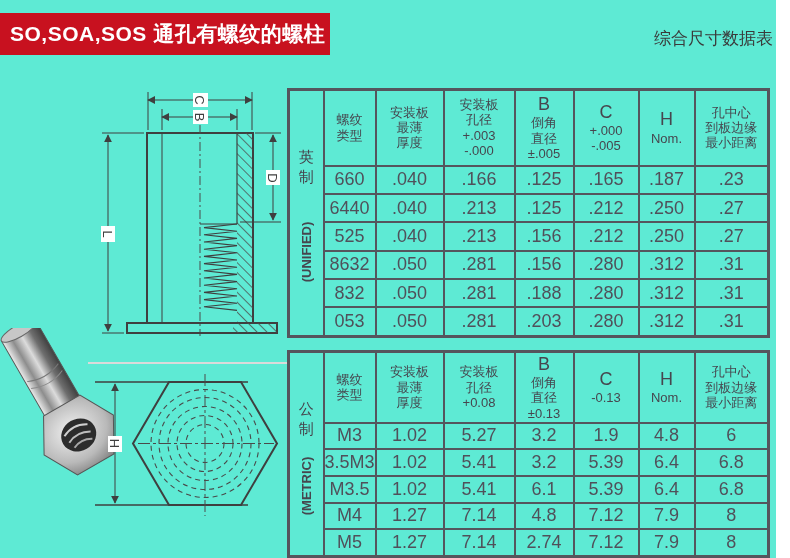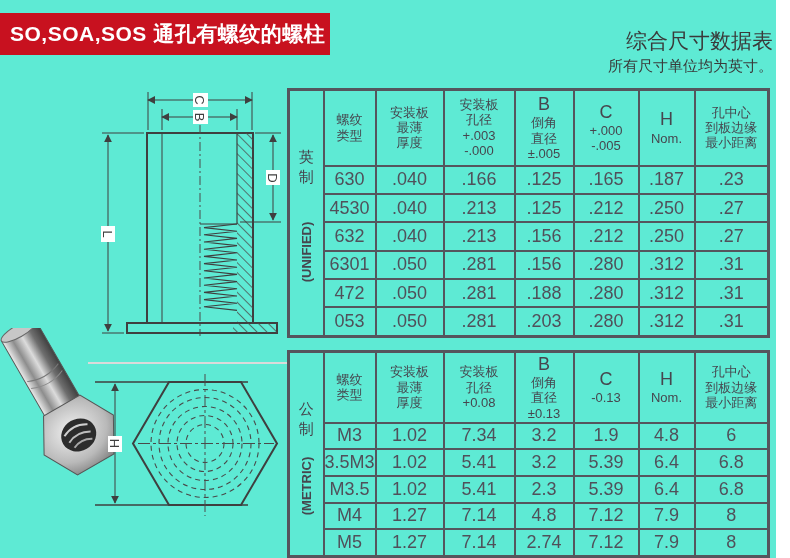--- a/index.html
+++ b/index.html
@@ -6,21 +6,21 @@
   .page{position:relative;width:776px;height:558px;background:#5eead4;overflow:hidden;
         font-family:"Liberation Sans", sans-serif;}
 
   
   .banner{position:absolute;left:0;top:13px;width:330px;height:42px;background:#c8111f;
           color:#ffffff;display:flex;align-items:center;box-sizing:border-box;padding-left:10px;
           font-size:21px;font-weight:bold;letter-spacing:.5px;}
 
   
   .note{position:absolute;right:3px;top:27px;text-align:right;color:#3a3a3a;}
-  .note .l1{font-size:21px;margin-bottom:2px;}
+  .note .l1{font-size:17px;margin-bottom:2px;}
   .note .l2{font-size:15px;}
 
   
   .section-drawing{position:absolute;left:38px;top:84px;}
   .hex-drawing{position:absolute;left:88px;top:368px;}
   .photo{position:absolute;left:0px;top:328px;}
   .divider{position:absolute;left:88px;top:362px;width:199px;height:2px;background:#dadada;}
 
   
   table.dims{position:absolute;left:287px;width:480px;border-collapse:collapse;table-layout:fixed;
@@ -43,21 +43,20 @@
 <body>
 
 <div class="page">
 
   <div class="banner">
     <span>SO,SOA,SOS 通孔有螺纹的螺柱</span>
   </div>
 
   <div class="note">
     <div class="l1">综合尺寸数据表</div>
-    <div class="l2">所有尺寸单位均为英寸。</div>
   </div>
 
   <svg class="section-drawing" width="250" height="262" viewBox="0 0 250 262">
     <defs>
       <pattern id="hatch" width="7" height="7" patternUnits="userSpaceOnUse" patternTransform="rotate(-45)">
         <line x1="0" y1="0" x2="0" y2="7" stroke="#4a4a4a" stroke-width="1.5"></line>
       </pattern>
       <marker id="ah" viewBox="0 0 10 10" refX="9" refY="5" markerWidth="8" markerHeight="8" orient="auto-start-reverse">
           <path d="M0,0 L10,5 L0,10 z" fill="#3f3f3f"></path>
         </marker>
@@ -193,57 +192,57 @@
         <th class="letter-head">C
 +.000
 -.005</th>
         <th class="letter-head">H
 Nom.</th>
         <th>孔中心
 到板边缘
 最小距离</th>
       </tr>
     <tr>
-          <td>630</td>
+          <td>660</td>
           <td>.040</td>
           <td>.166</td>
           <td>.125</td>
           <td>.165</td>
           <td>.187</td>
           <td>.23</td>
         </tr>
         <tr>
-          <td>4530</td>
+          <td>6440</td>
           <td>.040</td>
           <td>.213</td>
           <td>.125</td>
           <td>.212</td>
           <td>.250</td>
           <td>.27</td>
         </tr>
         <tr>
-          <td>632</td>
+          <td>525</td>
           <td>.040</td>
           <td>.213</td>
           <td>.156</td>
           <td>.212</td>
           <td>.250</td>
           <td>.27</td>
         </tr>
         <tr>
-          <td>6301</td>
+          <td>8632</td>
           <td>.050</td>
           <td>.281</td>
           <td>.156</td>
           <td>.280</td>
           <td>.312</td>
           <td>.31</td>
         </tr>
         <tr>
-          <td>472</td>
+          <td>832</td>
           <td>.050</td>
           <td>.281</td>
           <td>.188</td>
           <td>.280</td>
           <td>.312</td>
           <td>.31</td>
         </tr>
         <tr>
           <td>053</td>
           <td>.050</td>
@@ -290,40 +289,40 @@
 -0.13</th>
         <th class="letter-head">H
 Nom.</th>
         <th>孔中心
 到板边缘
 最小距离</th>
       </tr>
     <tr>
           <td>M3</td>
           <td>1.02</td>
-          <td>7.34</td>
+          <td>5.27</td>
           <td>3.2</td>
           <td>1.9</td>
           <td>4.8</td>
           <td>6</td>
         </tr>
         <tr>
           <td>3.5M3</td>
           <td>1.02</td>
           <td>5.41</td>
           <td>3.2</td>
           <td>5.39</td>
           <td>6.4</td>
           <td>6.8</td>
         </tr>
         <tr>
           <td>M3.5</td>
           <td>1.02</td>
           <td>5.41</td>
-          <td>2.3</td>
+          <td>6.1</td>
           <td>5.39</td>
           <td>6.4</td>
           <td>6.8</td>
         </tr>
         <tr>
           <td>M4</td>
           <td>1.27</td>
           <td>7.14</td>
           <td>4.8</td>
           <td>7.12</td>

